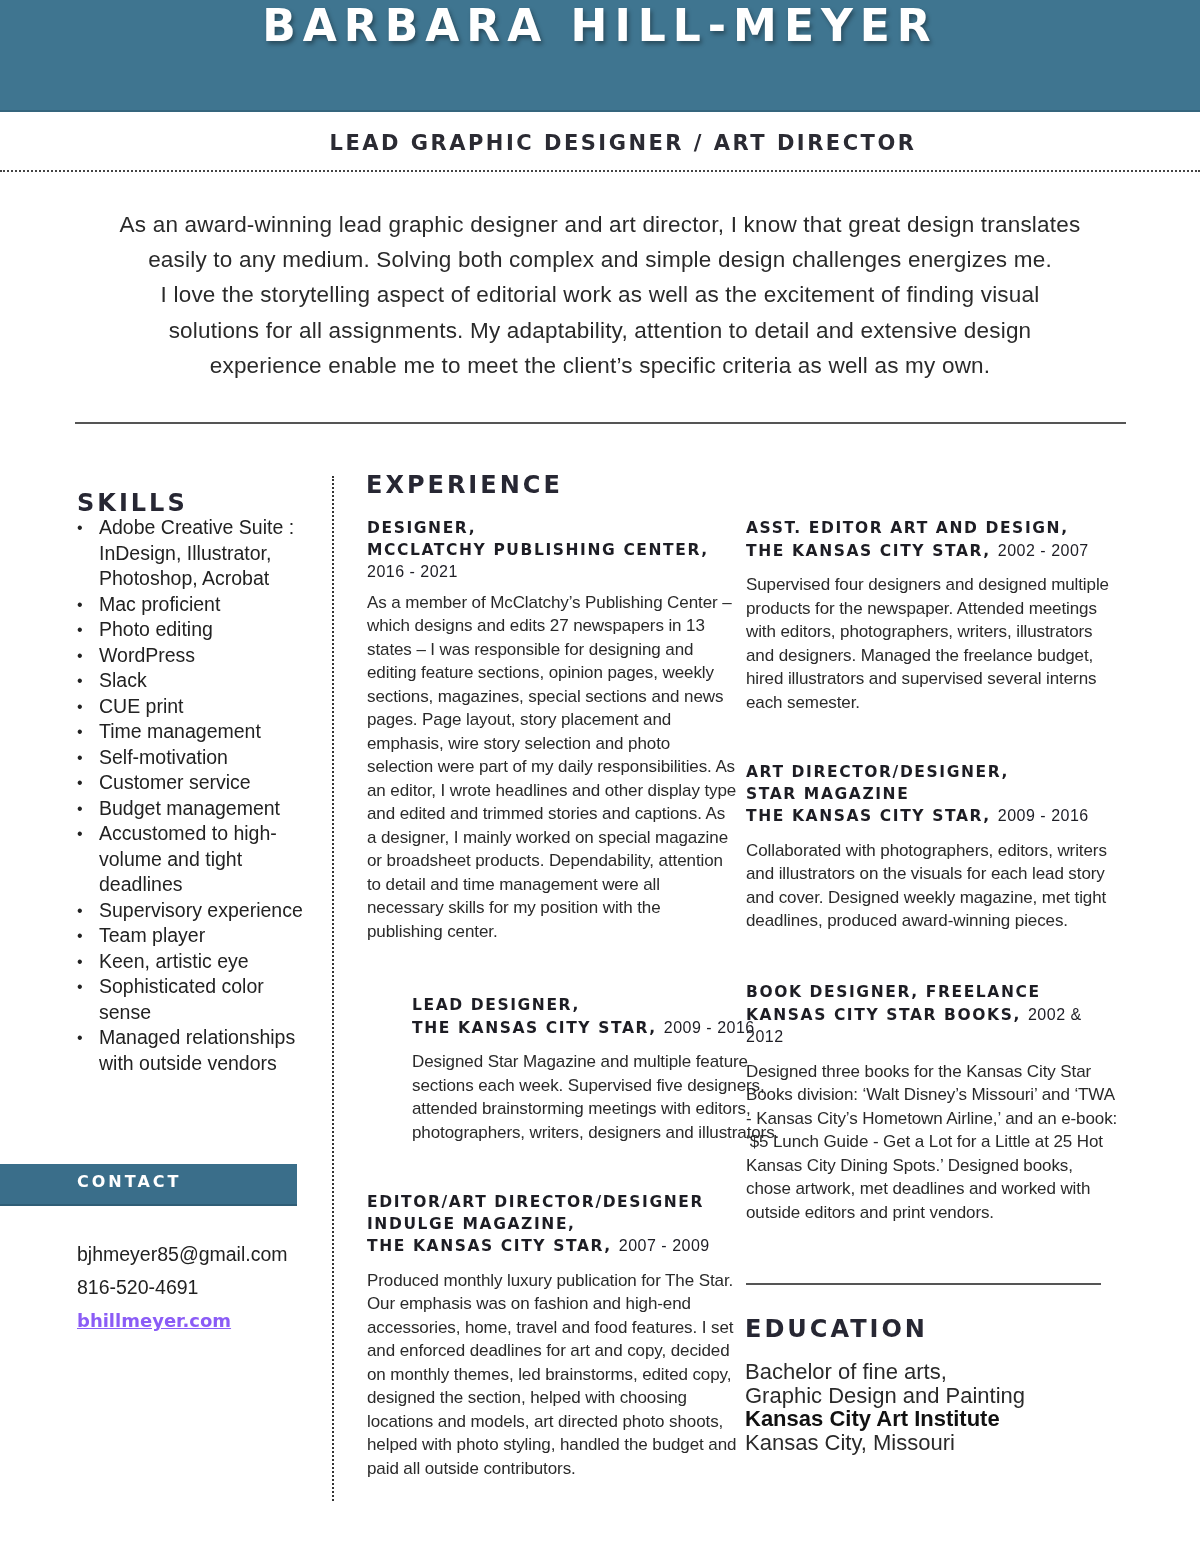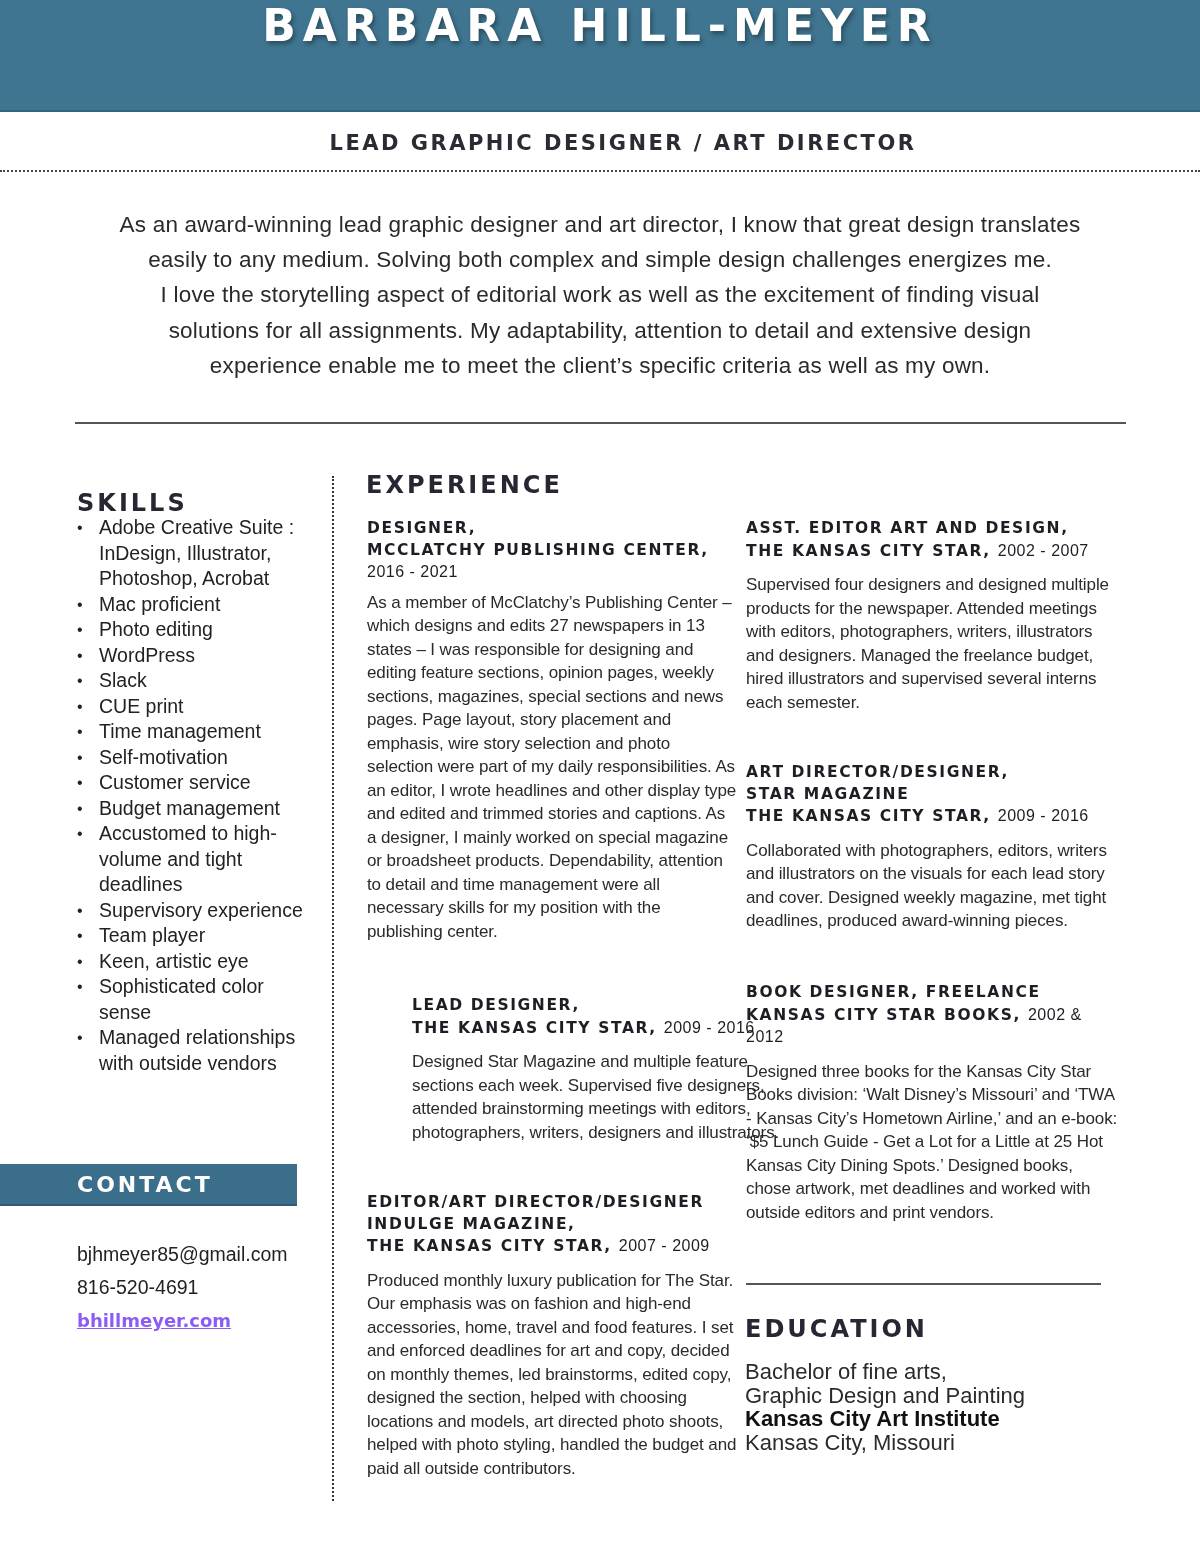--- a/index.html
+++ b/index.html
@@ -48,21 +48,21 @@
     font-size: 19.5px; line-height: 25.5px; color: #222;
   }
   .skills-list li { position: relative; padding-left: 22px; }
   .skills-list li .bullet { position: absolute; left: 0; top: 0; font-size: 16px; }
   .contact-bar {
     position: absolute; left: 0; top: 1164px; width: 297px; height: 42px;
     background: #3a6e8a; border-bottom: 2px solid #2f5d76;
   }
   .contact-title {
     position: absolute; left: 77px; top: 8px; font-family: "DejaVu Sans", sans-serif;
-    font-weight: bold; color: #fff; font-size: 22px; letter-spacing: 3px;
+    font-weight: bold; color: #fff; font-size: 16px; letter-spacing: 3px;
   }
   .contact-info { position: absolute; left: 77px; top: 1238px; font-size: 19.5px; line-height: 33px; color: #222; }
   .contact-info .link { color: #8b5cf6; font-weight: bold; text-decoration: underline; font-family: "DejaVu Sans", sans-serif; font-size: 18px; }
 
   .job { position: absolute; }
   .job-head {
     font-family: "DejaVu Sans", sans-serif; font-weight: bold; font-size: 15.5px;
     line-height: 21.5px; letter-spacing: 1.6px; color: #1d1d24;
   }
   .job-head .dates { font-weight: normal; letter-spacing: 0.5px; font-family: "Liberation Sans", sans-serif; font-size: 16px; }

